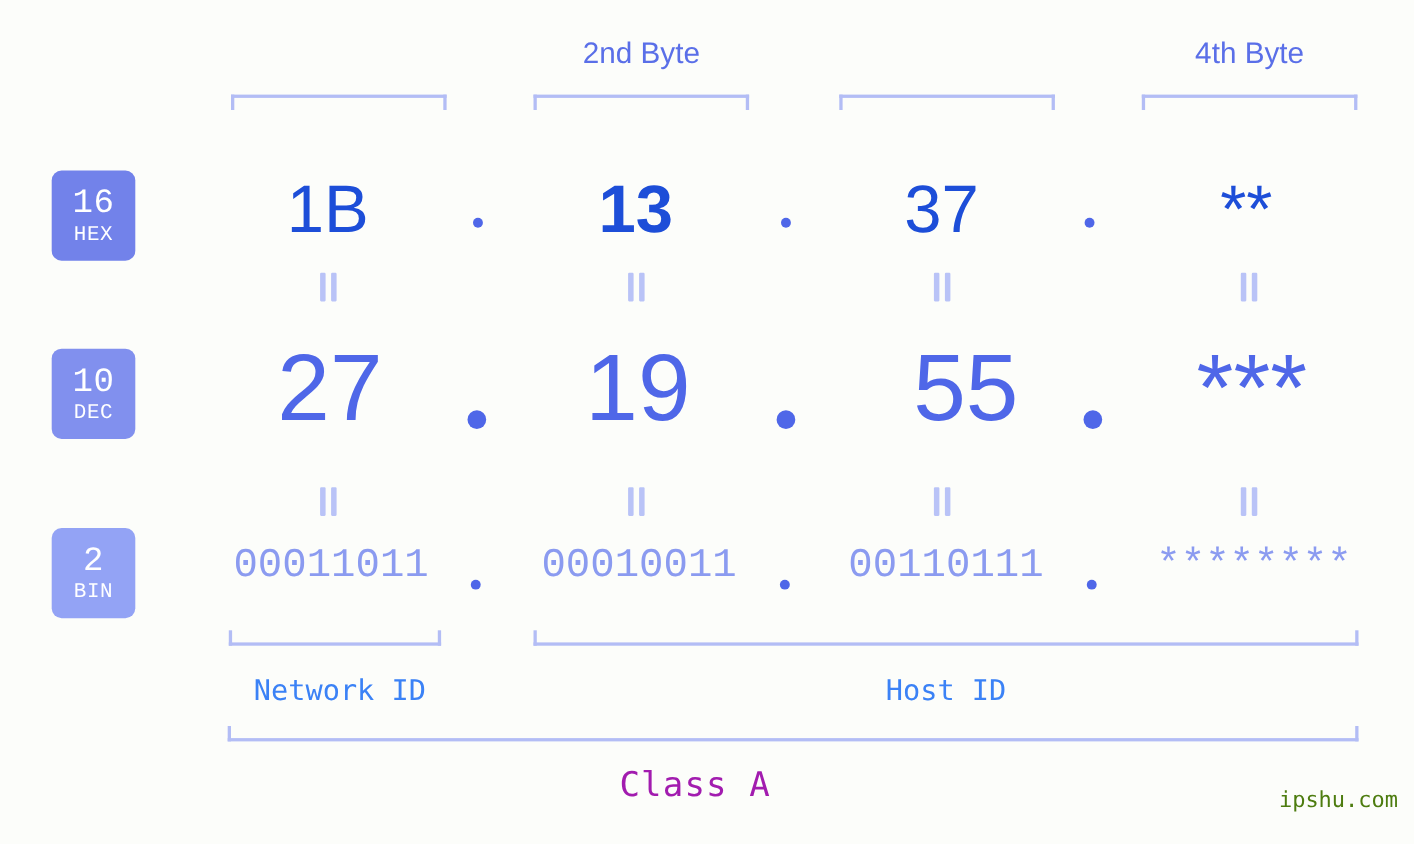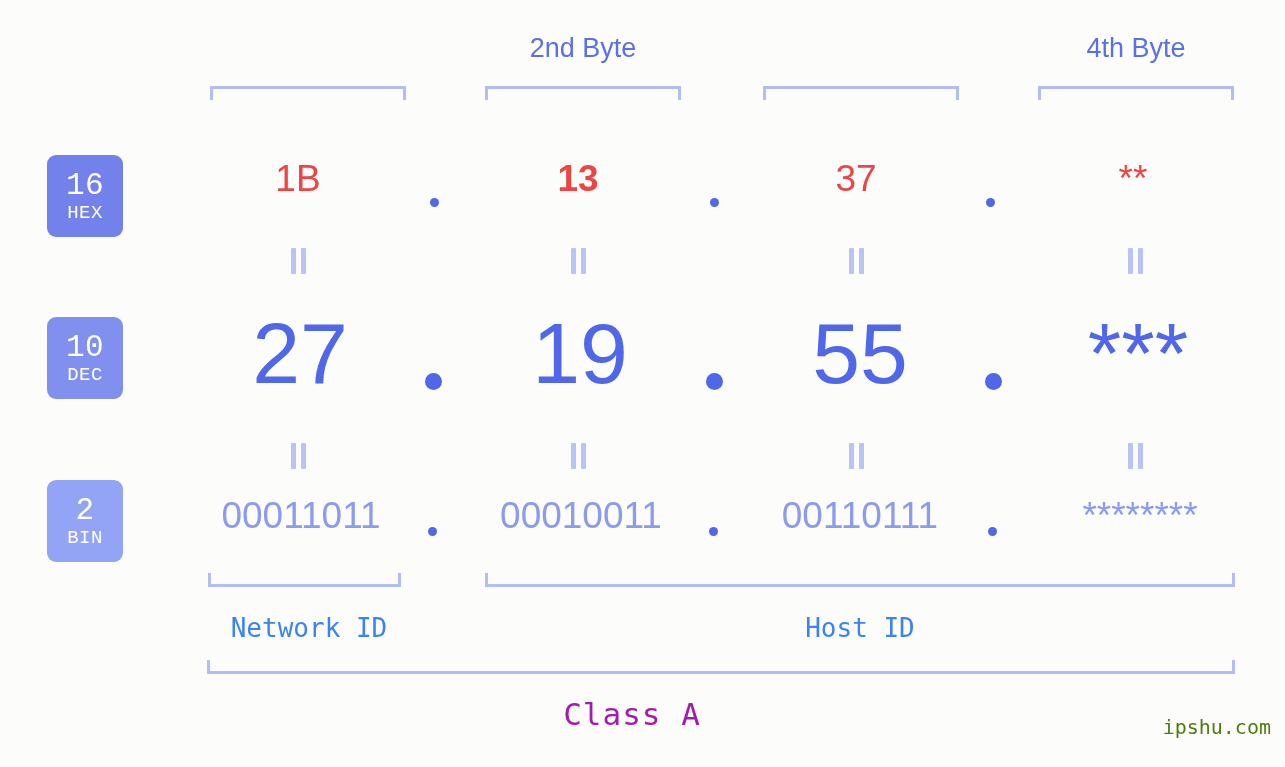--- a/index.html
+++ b/index.html
@@ -83,36 +83,36 @@
   #badge-bin { top: 480px; height: 82px; background: #93a3f5; }
 
   
   .val {
     position: absolute;
     text-align: center;
     white-space: nowrap;
     line-height: 1;
   }
   .row-hex .val {
-    font-size: 37px;
-    color: #ef4444;
+    font-size: 61px;
+    color: #1d4ed8;
     font-family: "Liberation Sans", sans-serif;
     top: 160px;
   }
   .row-dec .val {
     font-size: 86px;
     color: #4f67e8;
     font-family: "Liberation Sans", sans-serif;
     top: 310px;
     font-weight: 400;
   }
   .row-bin .val {
     font-size: 37px;
     color: #8b9bf0;
-    font-family: Liberation Sans, sans-serif;
+    font-family: Liberation Mono, monospace;
     top: 497px;
     letter-spacing: 0px;
   }
 
   
   .dot {
     position: absolute;
     background: #4f67e8;
     border-radius: 50%;
   }
@@ -226,21 +226,21 @@
   <div class="eq eq-top" style="left:1128px;">
     <span class="l"></span>
       <span class="r"></span>
   </div>
 
   <div class="row-dec">
     <div class="val" style="left:202px; width:196px;">27</div>
     <div class="dot dot-dec" style="left:425px;"></div>
     <div class="val" style="left:482px; width:196px;">19</div>
     <div class="dot dot-dec" style="left:706px;"></div>
-    <div class="val" style="left:762px; width:196px;">55</div>
+    <div class="val" style="left:780px; width:196px;">55</div>
     <div class="dot dot-dec" style="left:985px;"></div>
     <div class="val" style="left:1040px; width:196px;">***</div>
   </div>
 
   <div class="eq eq-bot" style="left:291px;">
     <span class="l"></span>
       <span class="r"></span>
   </div>
   <div class="eq eq-bot" style="left:571px;">
     <span class="l"></span>

